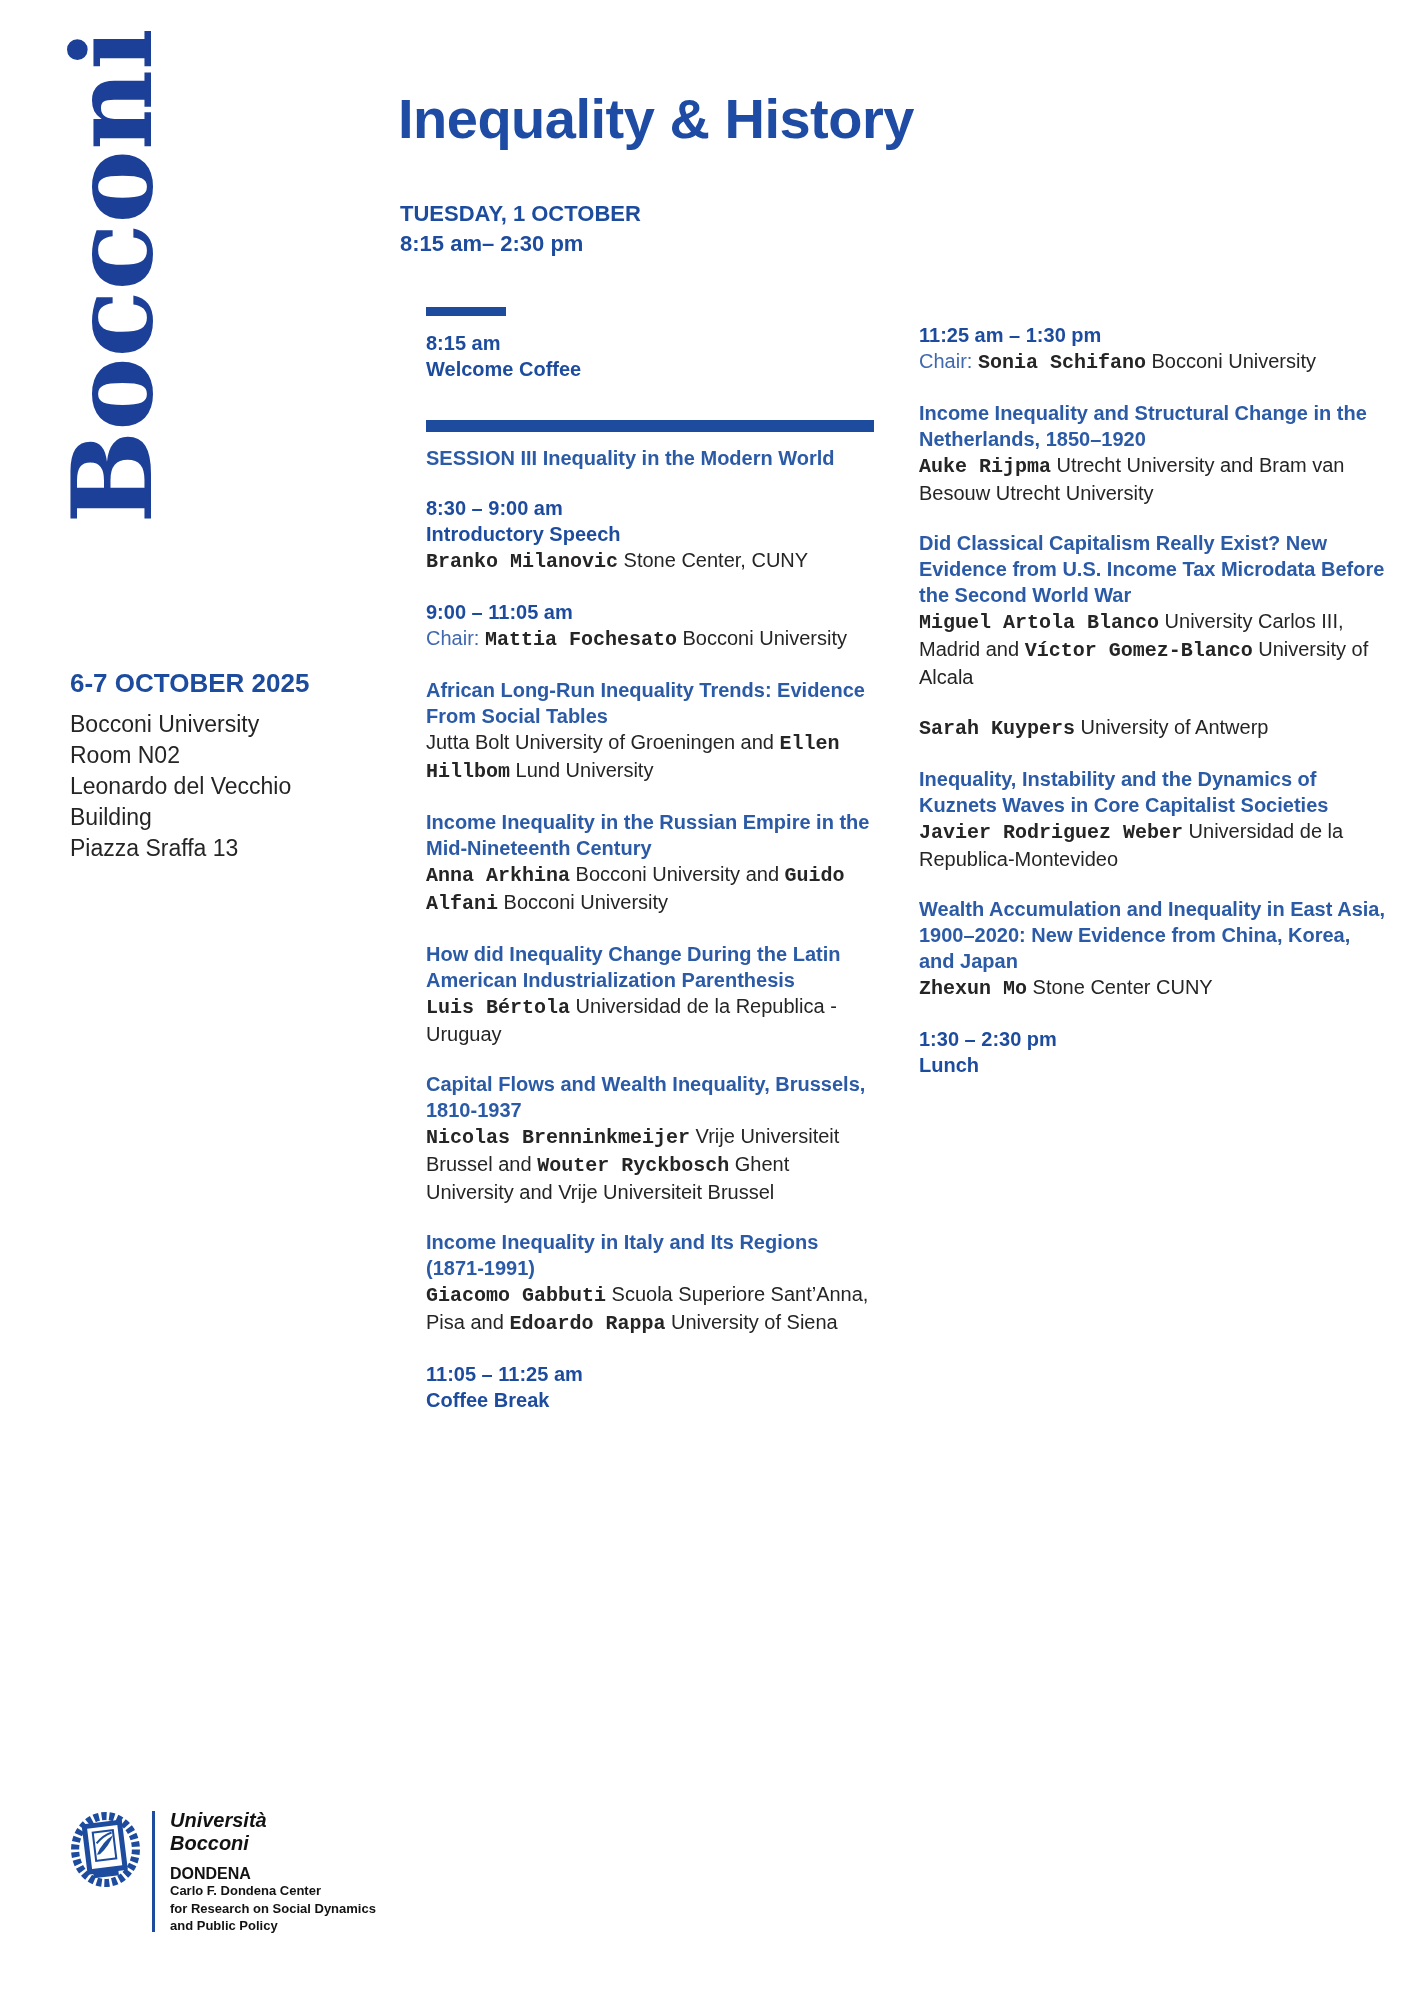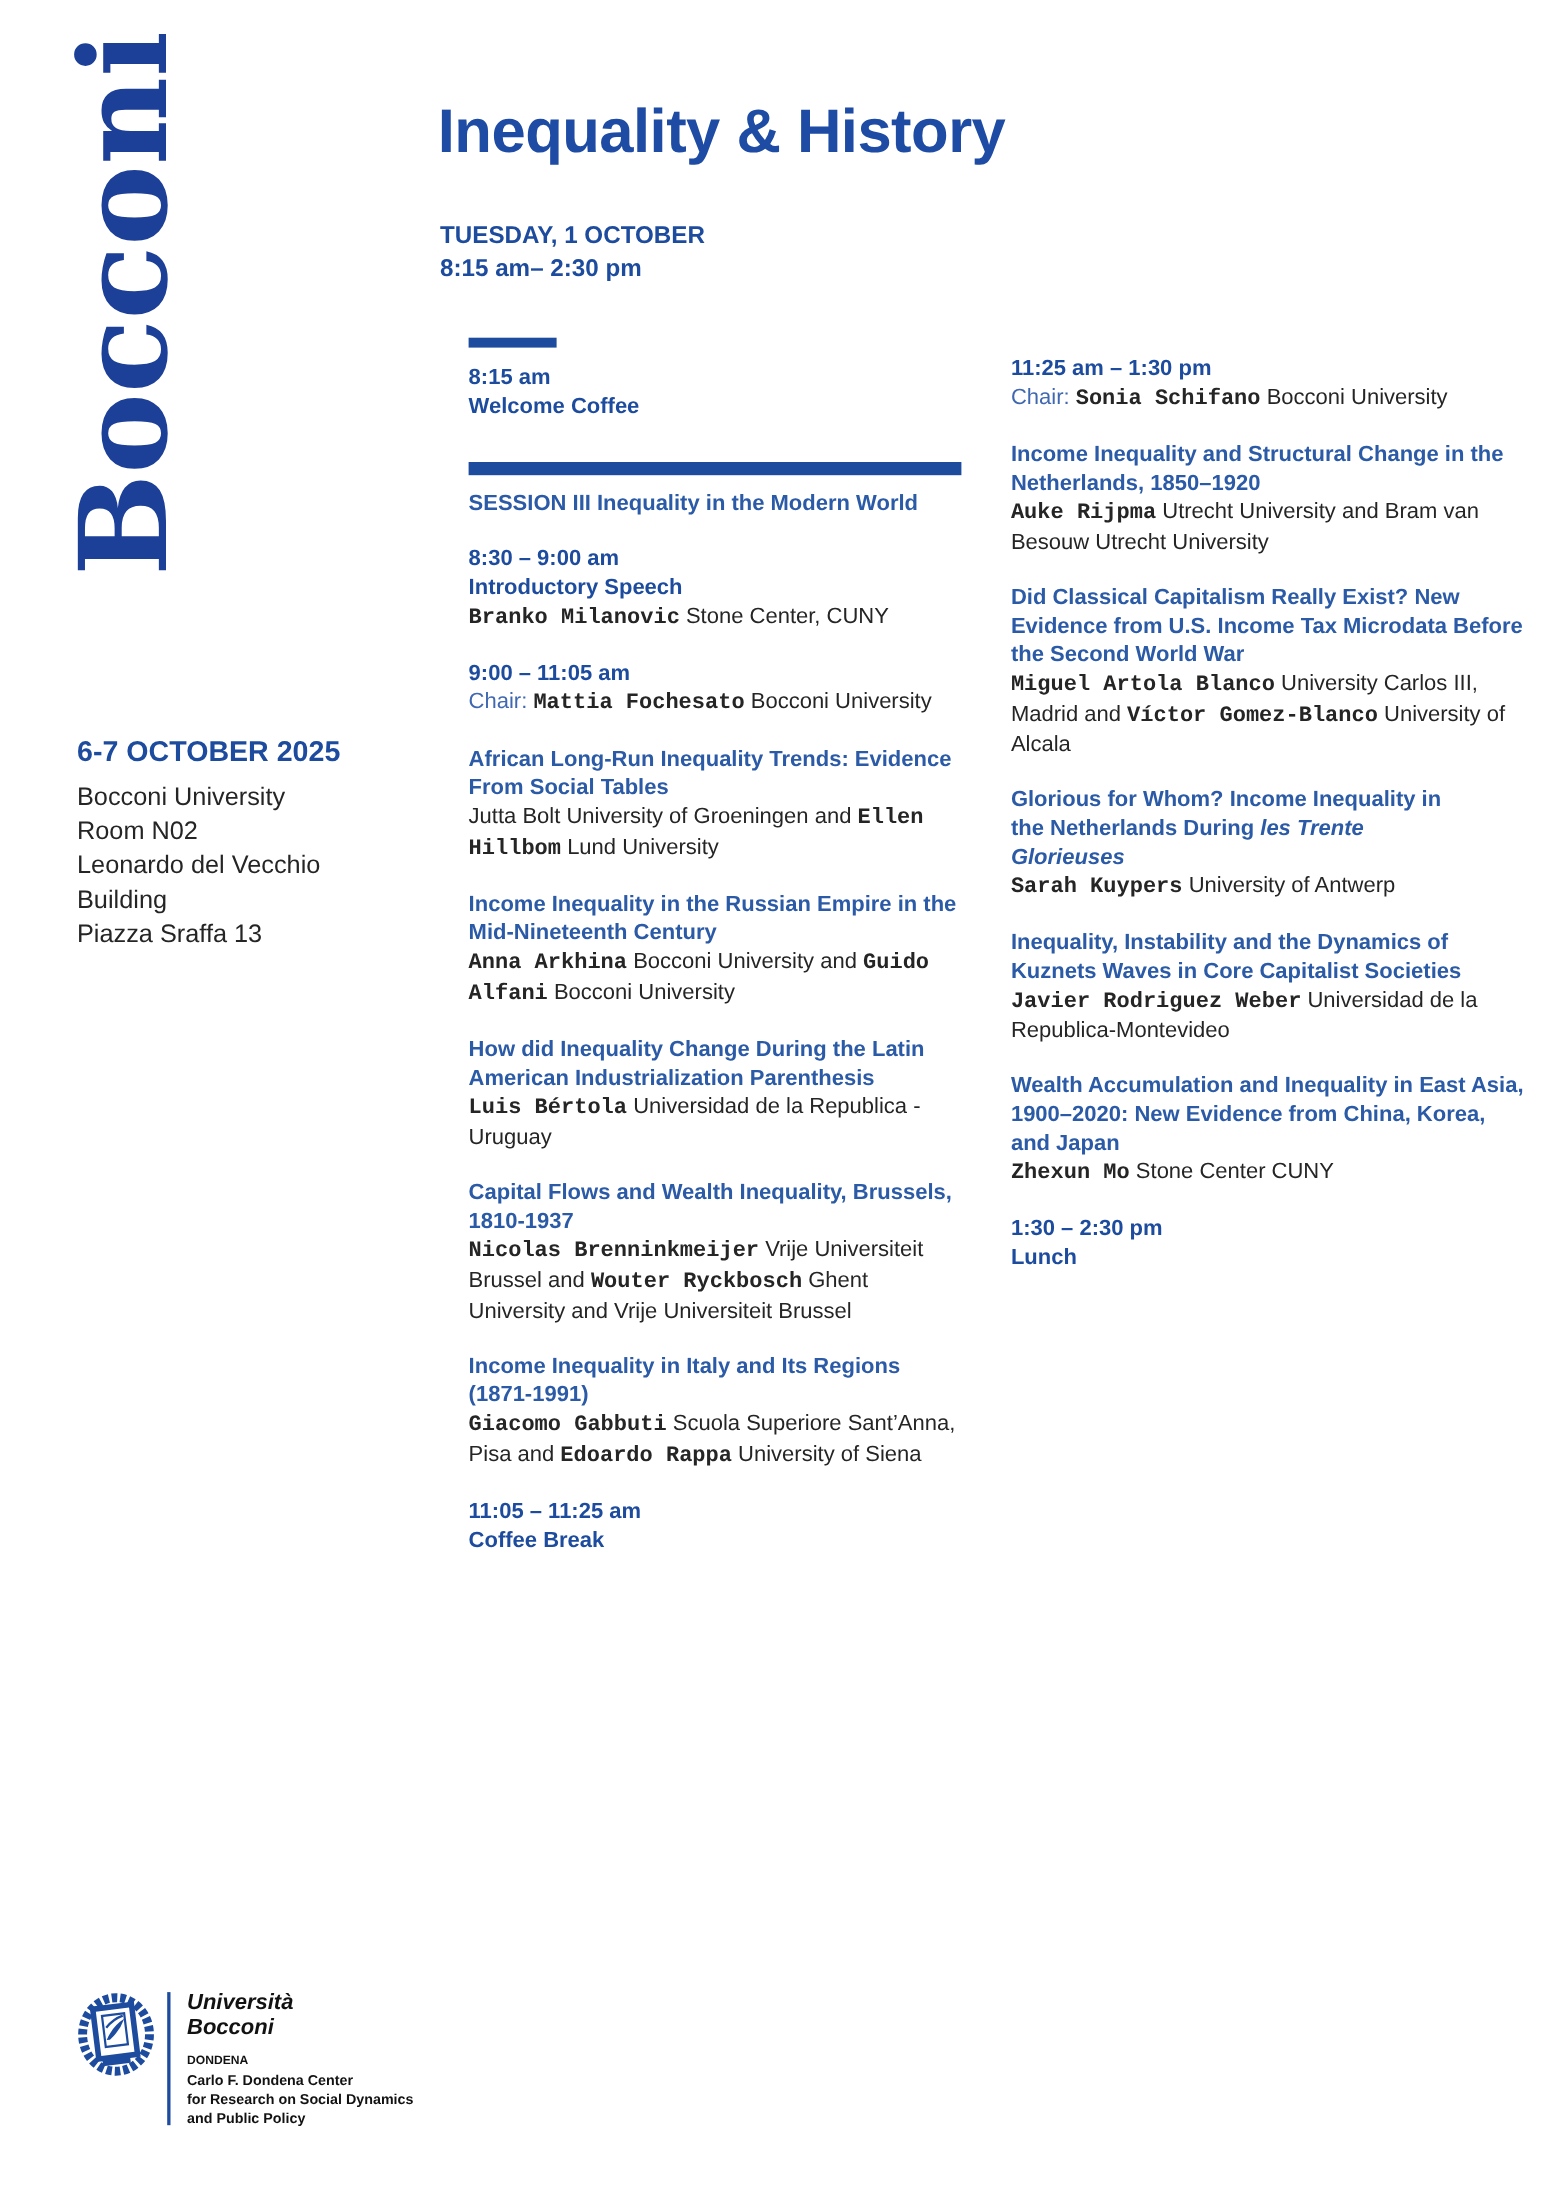--- a/index.html
+++ b/index.html
@@ -60,21 +60,21 @@
   .b { font-weight: bold; color: #252525; font-family: Liberation Mono, monospace; }
   .r { font-weight: normal; color: #252525; }
   .narrow { max-width: 402px; }
 
   
   .footer { position: absolute; left: 70px; top: 1808px; width: 420px; height: 130px; }
   .seal { position: absolute; left: 0; top: 3px; width: 71px; height: 77px; }
   .footer-divider { position: absolute; left: 82px; top: 3px; width: 3px; height: 121px; background: #1d4c9e; }
   .footer-text { position: absolute; left: 100px; top: 1px; }
   .uni-line { font-size: 20px; font-weight: bold; line-height: 23px; color: #121212; font-style: italic; }
-  .dondena { margin-top: 10px; font-size: 11px; font-weight: bold; color: #121212; line-height: 17px; }
+  .dondena { margin-top: 10px; font-size: 16px; font-weight: bold; color: #121212; line-height: 17px; }
   .center-line { font-size: 13px; font-weight: bold; line-height: 17.5px; color: #121212; }
 </style>
 </head>
 <body>
 
 <div class="wordmark-wrap">
   <div class="wordmark">Bocconi</div>
 </div>
 
 <div class="main-title">Inequality &amp; History</div>
@@ -156,21 +156,20 @@
     <div class="talk-title">Income Inequality and Structural Change in the Netherlands, 1850–1920</div>
     <div><span class="b">Auke Rijpma</span><span class="r"> Utrecht University and Bram van Besouw Utrecht University</span></div>
   </div>
 
   <div class="block">
     <div class="talk-title">Did Classical Capitalism Really Exist? New Evidence from U.S. Income Tax Microdata Before the Second World War</div>
     <div><span class="b">Miguel Artola Blanco</span><span class="r"> University Carlos III, Madrid and </span><span class="b">Víctor Gomez-Blanco</span><span class="r"> University of Alcala</span></div>
   </div>
 
   <div class="block">
-    <div class="talk-title narrow"><span>Glorious for Whom? Income Inequality in the Netherlands During </span><span class="ti">les Trente Glorieuses</span></div>
     <div><span class="b">Sarah Kuypers</span><span class="r"> University of Antwerp</span></div>
   </div>
 
   <div class="block">
     <div class="talk-title">Inequality, Instability and the Dynamics of Kuznets Waves in Core Capitalist Societies</div>
     <div><span class="b">Javier Rodriguez Weber</span><span class="r"> Universidad de la Republica-Montevideo</span></div>
   </div>
 
   <div class="block">
     <div class="talk-title">Wealth Accumulation and Inequality in East Asia, 1900–2020: New Evidence from China, Korea, and Japan</div>

